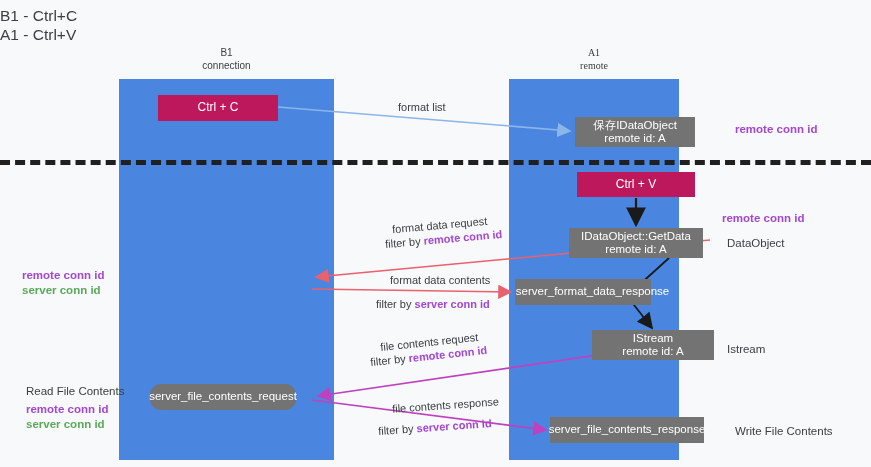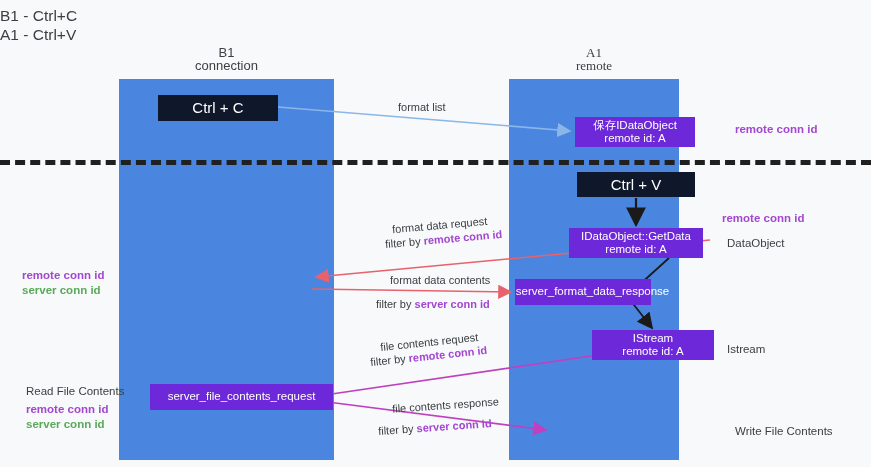--- a/index.html
+++ b/index.html
@@ -9,40 +9,40 @@
     font-family:"Liberation Sans","DejaVu Sans",sans-serif;
     overflow:hidden;
     position:relative;
   }
   #stage{position:absolute;left:0;top:0;width:871px;height:467px;}
 
   .lane{position:absolute;background:#4a86e0;}
   #lane-b1{left:119px;top:79px;width:215px;height:381px;}
   #lane-a1{left:509px;top:79px;width:170px;height:381px;}
 
-  .lane-head{position:absolute;text-align:center;color:#3c4043;font-size:13px;line-height:13px;}
+  .lane-head{position:absolute;text-align:center;color:#3c4043;font-size:10px;line-height:13px;}
   #head-b1{left:119px;top:46px;width:215px;}
   #head-a1{left:509px;top:46px;width:170px;font-family:Liberation Serif, serif;}
 
   #title{position:absolute;left:0;top:6px;width:871px;
          color:#3c4043;font-size:15.5px;line-height:19px;}
 
   .box{position:absolute;display:flex;align-items:center;justify-content:center;
        text-align:center;color:#ffffff;box-sizing:border-box;line-height:13.5px;}
-  .orange{background:#6d28d9;font-size:11.5px;}
-  .green{background:#0f172a;font-size:15px;}
+  .orange{background:#737373;font-size:11.5px;}
+  .green{background:#be185d;font-size:12px;}
 
   #box-ctrlc{left:158px;top:95px;width:120px;height:26px;}
   #box-dataobject{left:575px;top:117px;width:120px;height:30px;}
   #box-ctrlv{left:577px;top:172px;width:118px;height:25px;justify-content:center;}
   #box-getdata{left:569px;top:228px;width:134px;height:30px;}
   #box-fmt-req{left:150px;top:268px;width:162px;height:26px;}
   #box-fmt-resp{left:515px;top:279px;width:136px;height:26px;padding-left:19px;}
   #box-istream{left:592px;top:330px;width:122px;height:30px;}
-  #box-file-req{left:150px;top:384px;width:183px;height:26px;}
+  #box-file-req{left:150px;top:384px;width:146px;height:26px;border-radius:11px;}
   #box-file-resp{left:550px;top:417px;width:154px;height:26px;}
 
   #dashed{position:absolute;left:0px;top:160px;width:871px;height:0;
           border-top:5px dashed #202020;}
 
   .side-label{position:absolute;font-size:11.5px;color:#3c4043;line-height:15px;white-space:nowrap;}
   .purple{color:#a347d1;font-weight:bold;}
   .greenid{color:#5aa95a;font-weight:bold;}
 
   #lbl-remote1{left:735px;top:122px;}
@@ -154,20 +154,23 @@
     <div>
       <div>IStream</div>
       <div>remote id: A</div>
     </div>
   </div>
 
   <div class="box orange" id="box-file-req">
     <span>server_file_contents_request</span>
   </div>
 
+  <div class="box orange" id="box-file-resp">
+    <span>server_file_contents_response</span>
+  </div>
 
   <div class="arrow-text" id="t-formatlist">format list</div>
 
   <div class="arrow-text" id="t-fdr1">format data request</div>
   <div class="arrow-text" id="t-fdr2"><span>filter by </span><span class="purple">remote conn id</span></div>
 
   <div class="arrow-text" id="t-fdresp1">format data contents</div>
   <div class="arrow-text" id="t-fdresp2"><span>filter by </span><span class="purple">server conn id</span></div>
 
   <div class="arrow-text" id="t-fcr1">file contents request</div>

